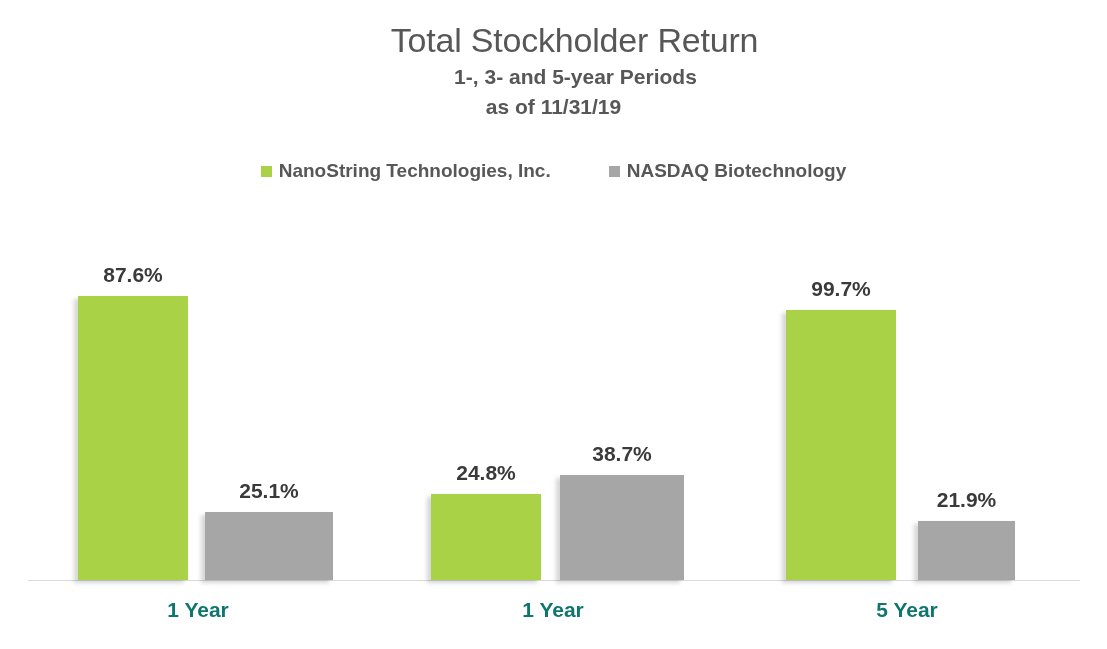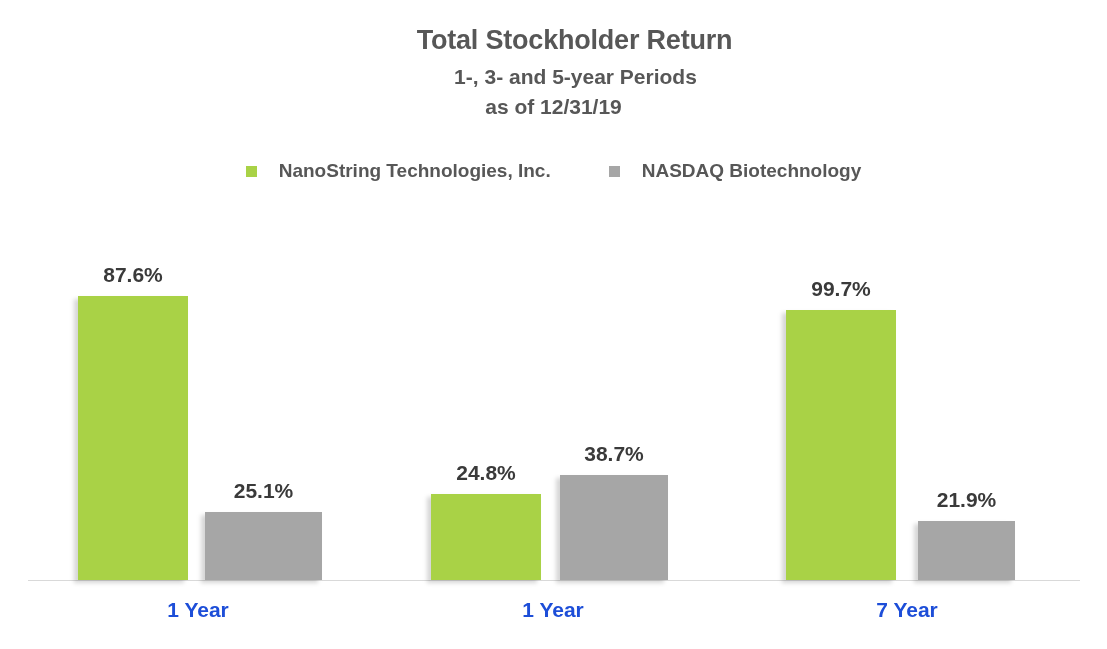--- a/index.html
+++ b/index.html
@@ -21,22 +21,22 @@
 
   
   .title-block {
     position: absolute;
     top: 18px;
     left: 0;
     width: 1107px;
     text-align: center;
   }
   .chart-title {
-    font-size: 27px;
-    font-weight: bold;
+    font-size: 34px;
+    font-weight: normal;
     color: #575757;
     line-height: 44px;
     letter-spacing: -0.2px;
     padding-left: 42px;
   }
   .chart-subtitle {
     font-size: 21px;
     font-weight: bold;
     color: #575757;
     line-height: 30px;
@@ -56,21 +56,21 @@
     left: 0;
     width: 1107px;
     display: flex;
     justify-content: center;
     align-items: center;
     gap: 58px;
   }
   .legend-item {
     display: flex;
     align-items: center;
-    gap: 22px;
+    gap: 7px;
   }
   .legend-swatch {
     width: 11px;
     height: 11px;
     display: inline-block;
     flex: 0 0 auto;
   }
   .legend-label {
     font-size: 19px;
     font-weight: bold;
@@ -129,35 +129,35 @@
     white-space: nowrap;
     z-index: 2;
   }
 
   
   .cat-label {
     position: absolute;
     top: 598px;
     font-size: 21px;
     font-weight: bold;
-    color: #1d4ed8;
+    color: #0f766e;
     text-align: center;
     white-space: nowrap;
     transform: translateX(-50%);
   }
 </style>
 </head>
 <body>
 
 <div id="chart-canvas">
 
   <div class="title-block">
     <div class="chart-title">Total Stockholder Return</div>
     <div class="chart-subtitle">1-, 3- and 5-year Periods</div>
-    <div class="chart-subtitle2">as of 12/31/19</div>
+    <div class="chart-subtitle2">as of 11/31/19</div>
   </div>
 
   <div class="legend">
     <div class="legend-item">
       <span class="legend-swatch" style="background:#A9D246"></span>
       <span class="legend-label">NanoString Technologies, Inc.</span>
     </div>
     <div class="legend-item">
       <span class="legend-swatch" style="background:#A6A6A6"></span>
       <span class="legend-label">NASDAQ Biotechnology</span>
@@ -167,48 +167,48 @@
   <div class="plot">
 
     <div class="axis-line"></div>
 
     <div class="bar" style="left: 78px; width: 110px; height: 284px;">
       <div class="bar-shadow"></div>
       <div class="bar-fill" style="background:#A9D246"></div>
       <div class="bar-value">87.6%</div>
     </div>
 
-    <div class="bar" style="left: 205px; width: 117px; height: 68.0963px;">
+    <div class="bar" style="left: 205px; width: 117px; height: 68.0963px; padding-left: 11px;">
       <div class="bar-shadow"></div>
       <div class="bar-fill" style="background:#A6A6A6"></div>
       <div class="bar-value">25.1%</div>
     </div>
 
     <div class="bar" style="left: 431px; width: 110px; height: 86px;">
       <div class="bar-shadow"></div>
       <div class="bar-fill" style="background:#A9D246"></div>
       <div class="bar-value">24.8%</div>
     </div>
 
-    <div class="bar" style="left: 560px; width: 108px; height: 104.993px;">
+    <div class="bar" style="left: 560px; width: 124px; height: 104.993px;">
       <div class="bar-shadow"></div>
       <div class="bar-fill" style="background:#A6A6A6"></div>
       <div class="bar-value">38.7%</div>
     </div>
 
     <div class="bar" style="left: 786px; width: 110px; height: 270.486px; margin-top: 42px;">
       <div class="bar-shadow"></div>
       <div class="bar-fill" style="background:#A9D246"></div>
       <div class="bar-value">99.7%</div>
     </div>
 
     <div class="bar" style="left: 918px; width: 97px; height: 59.4147px;">
       <div class="bar-shadow"></div>
       <div class="bar-fill" style="background:#A6A6A6"></div>
       <div class="bar-value">21.9%</div>
     </div>
 
     <div class="cat-label" style="left:198px;">1 Year</div>
     <div class="cat-label" style="left:553px;">1 Year</div>
-    <div class="cat-label" style="left:907px;">7 Year</div>
+    <div class="cat-label" style="left:907px;">5 Year</div>
 
   </div>
 </div>
 
 </body></html>

